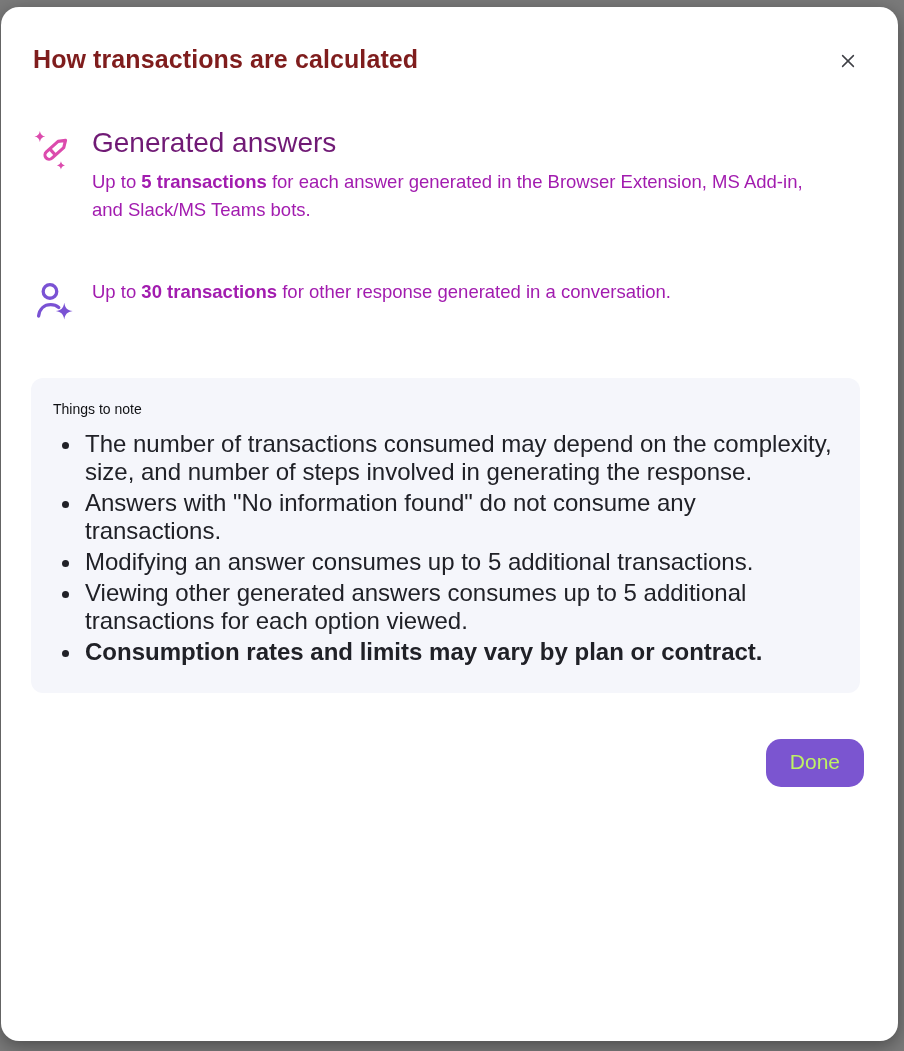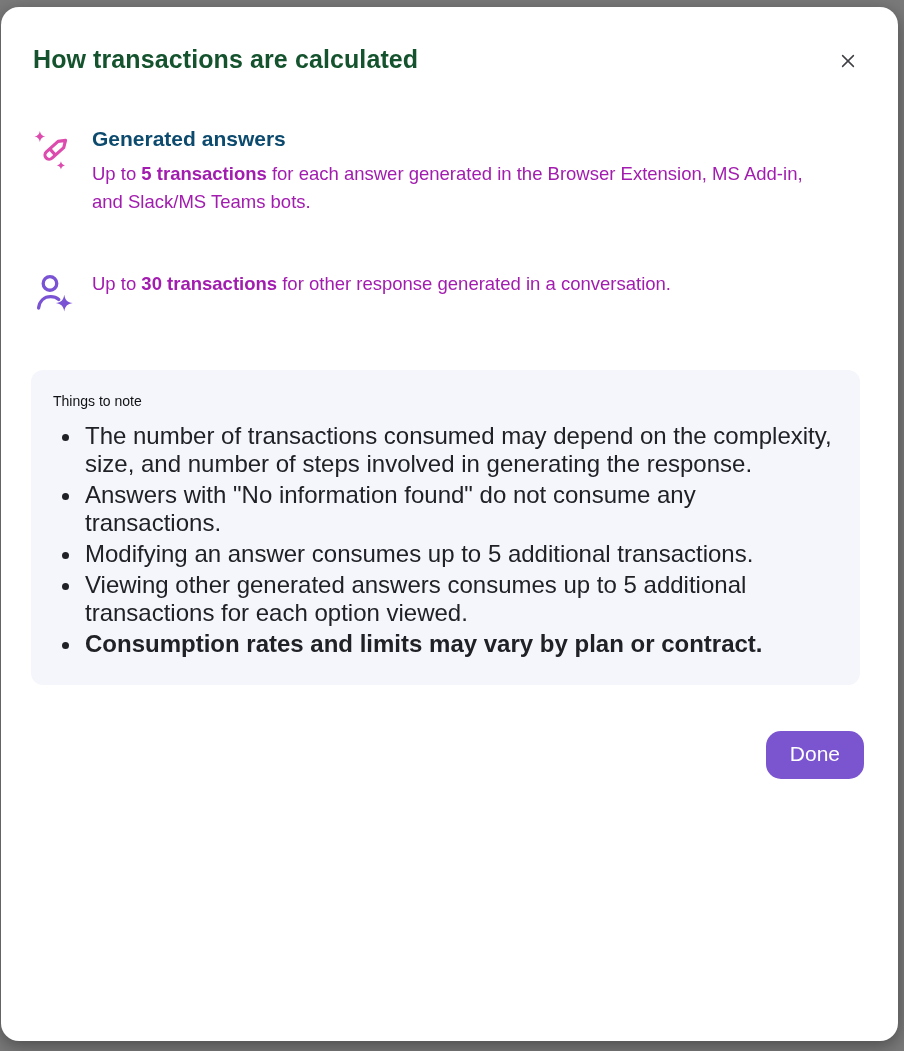--- a/index.html
+++ b/index.html
@@ -9,38 +9,38 @@
     font-family:"Liberation Sans","DejaVu Sans",sans-serif;
     color:#1d1e22;
   }
   .dialog{
     position:absolute;top:7px;left:1px;right:6px;bottom:10px;
     background:#ffffff;border-radius:18px;
     box-shadow:0 5px 18px rgba(0,0,0,.38);
     padding:38px 32px 26px;box-sizing:border-box;overflow:hidden;
   }
   .dlg-header{display:flex;justify-content:space-between;align-items:flex-start;margin-bottom:52px;}
-  h1{margin:0;font-size:25px;font-weight:600;color:#14532d;letter-spacing:.1px;}
+  h1{margin:0;font-size:25px;font-weight:600;color:#7f1d1d;letter-spacing:.1px;}
   .close-btn{background:none;border:none;padding:4px;margin:2px 4px 0 0;cursor:pointer;line-height:0;}
   .feature{display:flex;gap:15px;margin:0 0 54px -2px;}
   .feature .icon{flex:0 0 46px;width:46px;display:flex;justify-content:center;align-items:flex-start;line-height:0;}
-  .feature-text h2{margin:0 0 9px;font-size:21px;font-weight:700;color:#0c4a6e;}
+  .feature-text h2{margin:0 0 9px;font-size:28px;font-weight:400;color:#701a75;}
   .feature-text p{margin:0;font-size:18.5px;line-height:28px;max-width:735px;color:#a21caf;}
   b{font-weight:700;}
   .note-box{
     background:#F5F6FB;border-radius:12px;
     padding:23px 24px 24px 22px;margin:0 6px 0 -2px;
   }
   .note-box h2{margin:0 0 13px;font-size:14px;font-weight:500;color:#101114;}
   .note-box ul{margin:0;padding-left:30px;font-size:24px;line-height:28px;color:#202127;}
   .note-box li{margin-bottom:3px;padding-left:2px;}
   .note-box li.bold{font-weight:700;}
   .dlg-footer{display:flex;justify-content:flex-end;margin-top:46px;padding-right:2px;}
   .done-btn{
-    background:#7B55D0;color:#ffffff;border:none;border-radius:15px;
+    background:#7B55D0;color:#bef264;border:none;border-radius:15px;
     font-family:inherit;font-size:21px;font-weight:400;
     padding:11px 24px 13px;cursor:pointer;
   }
 </style>
 </head>
 <body>
 
 <div class="dialog">
 
   <div class="dlg-header">

